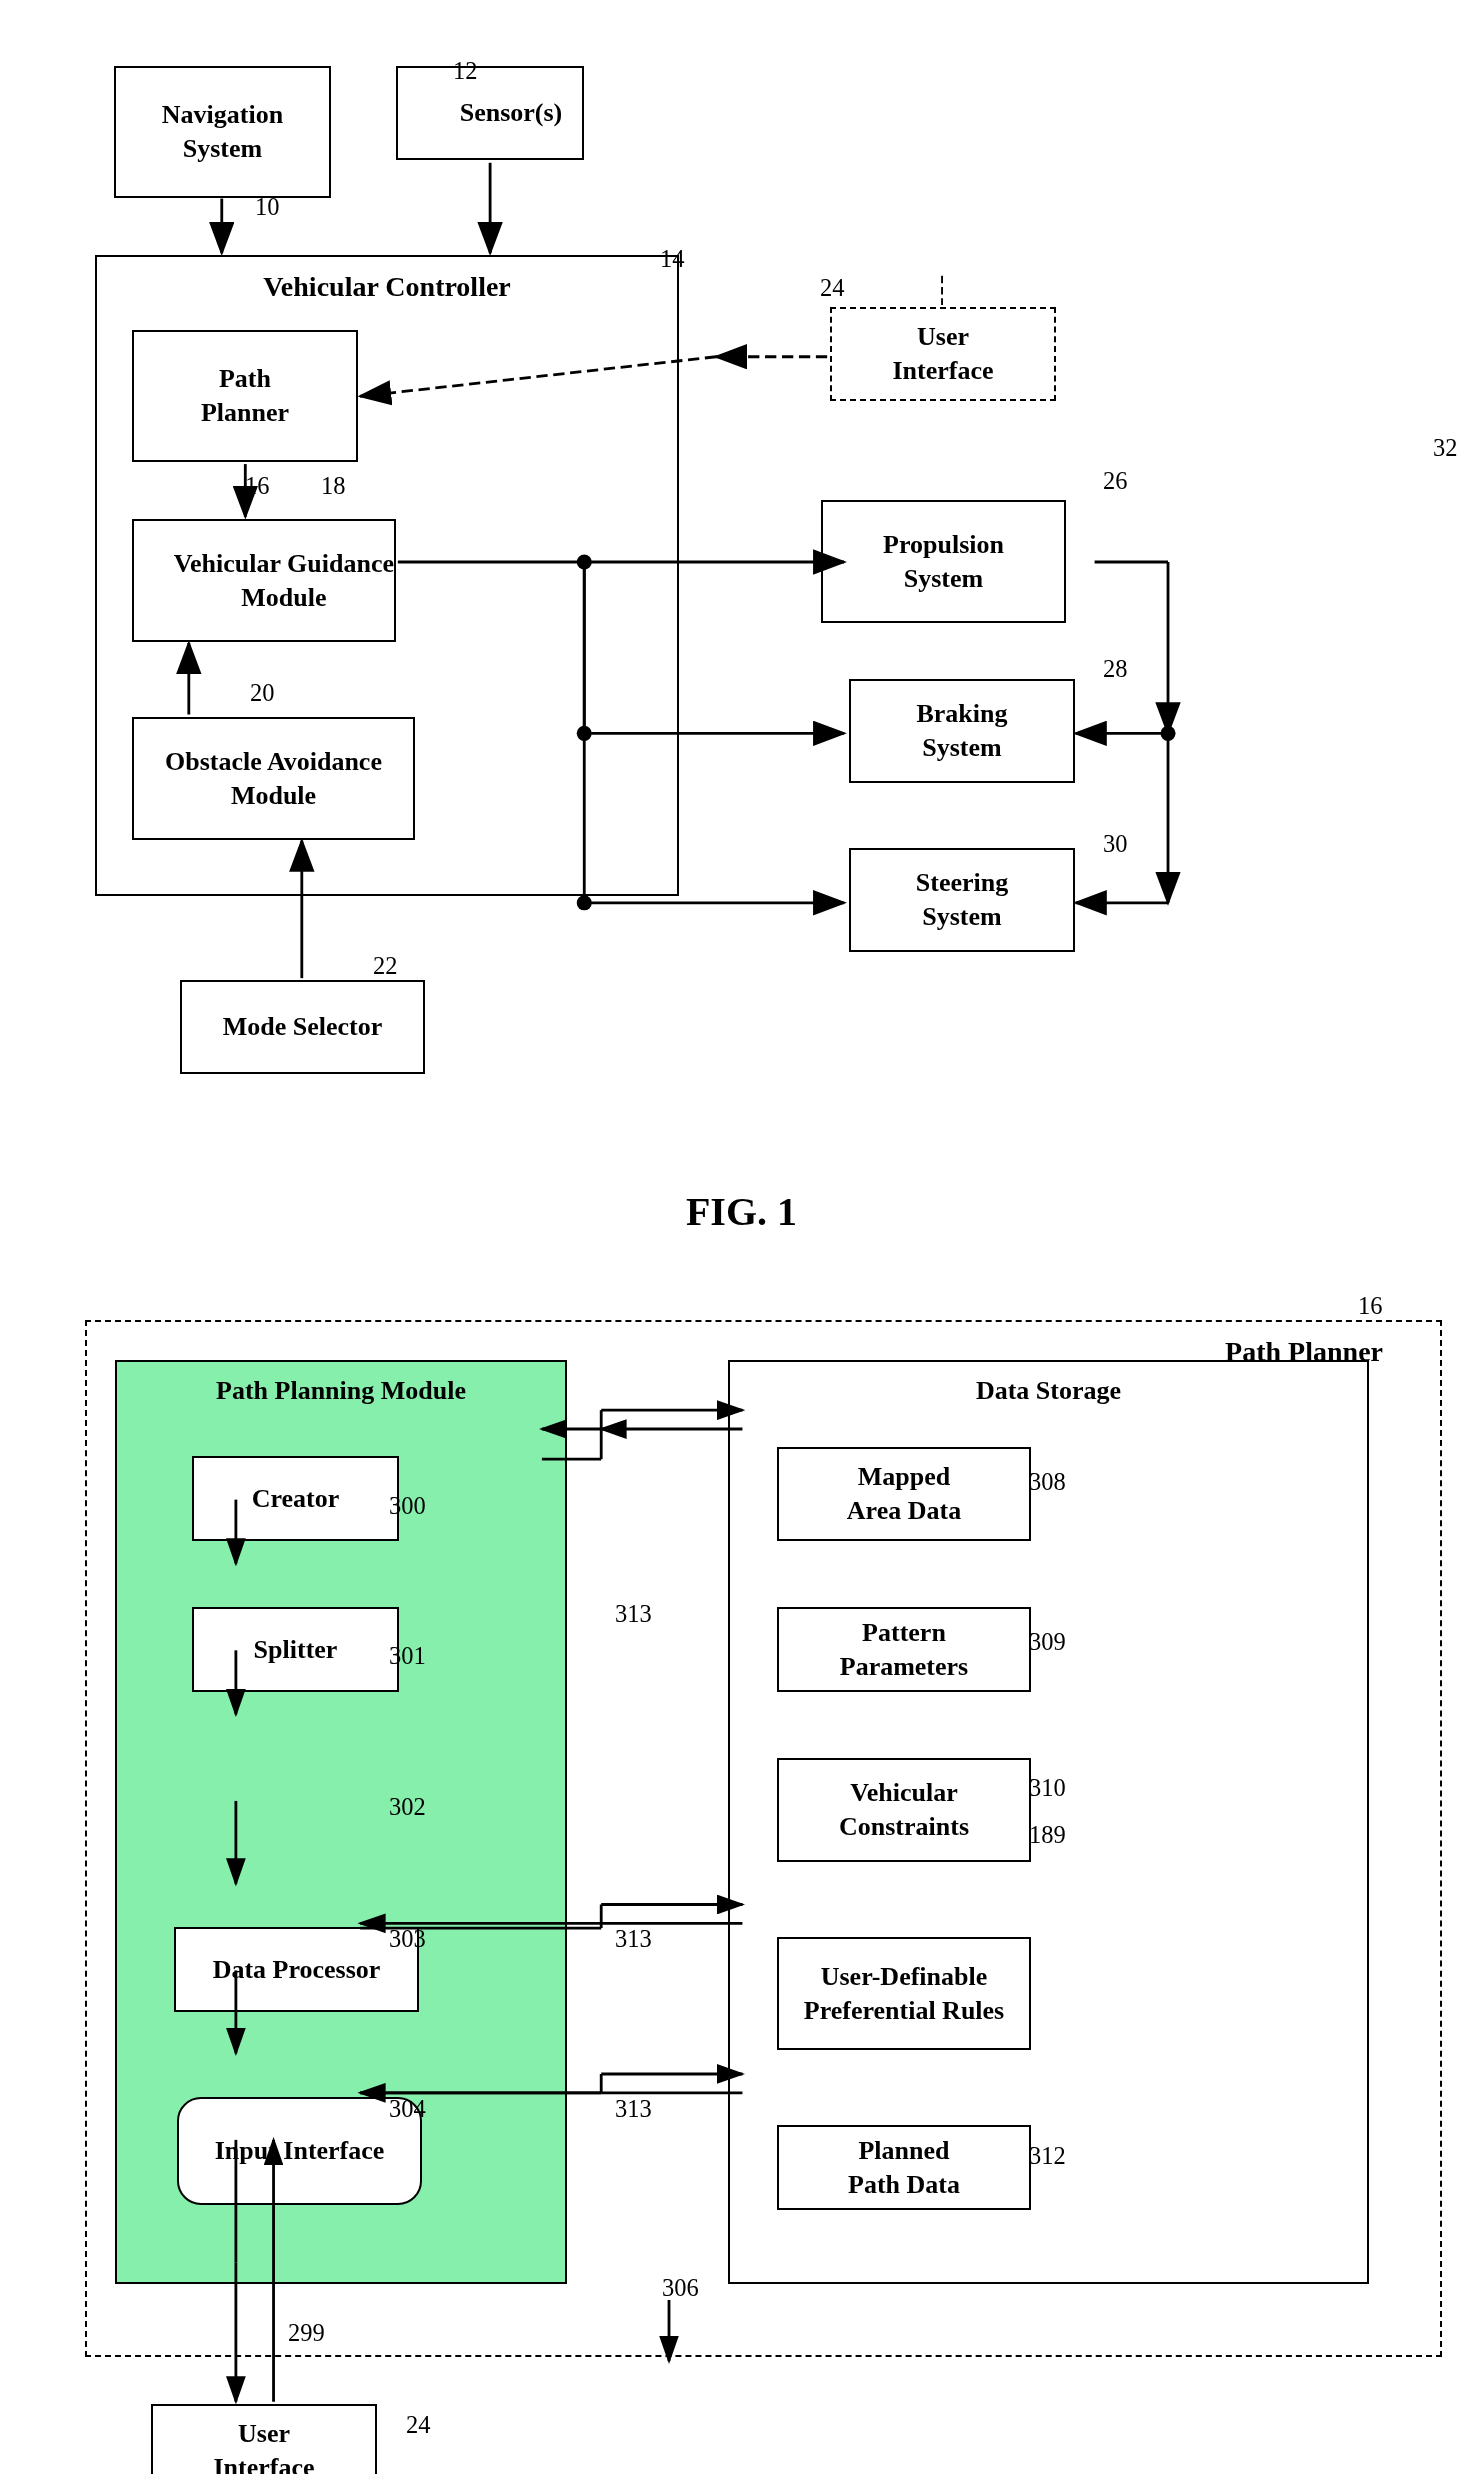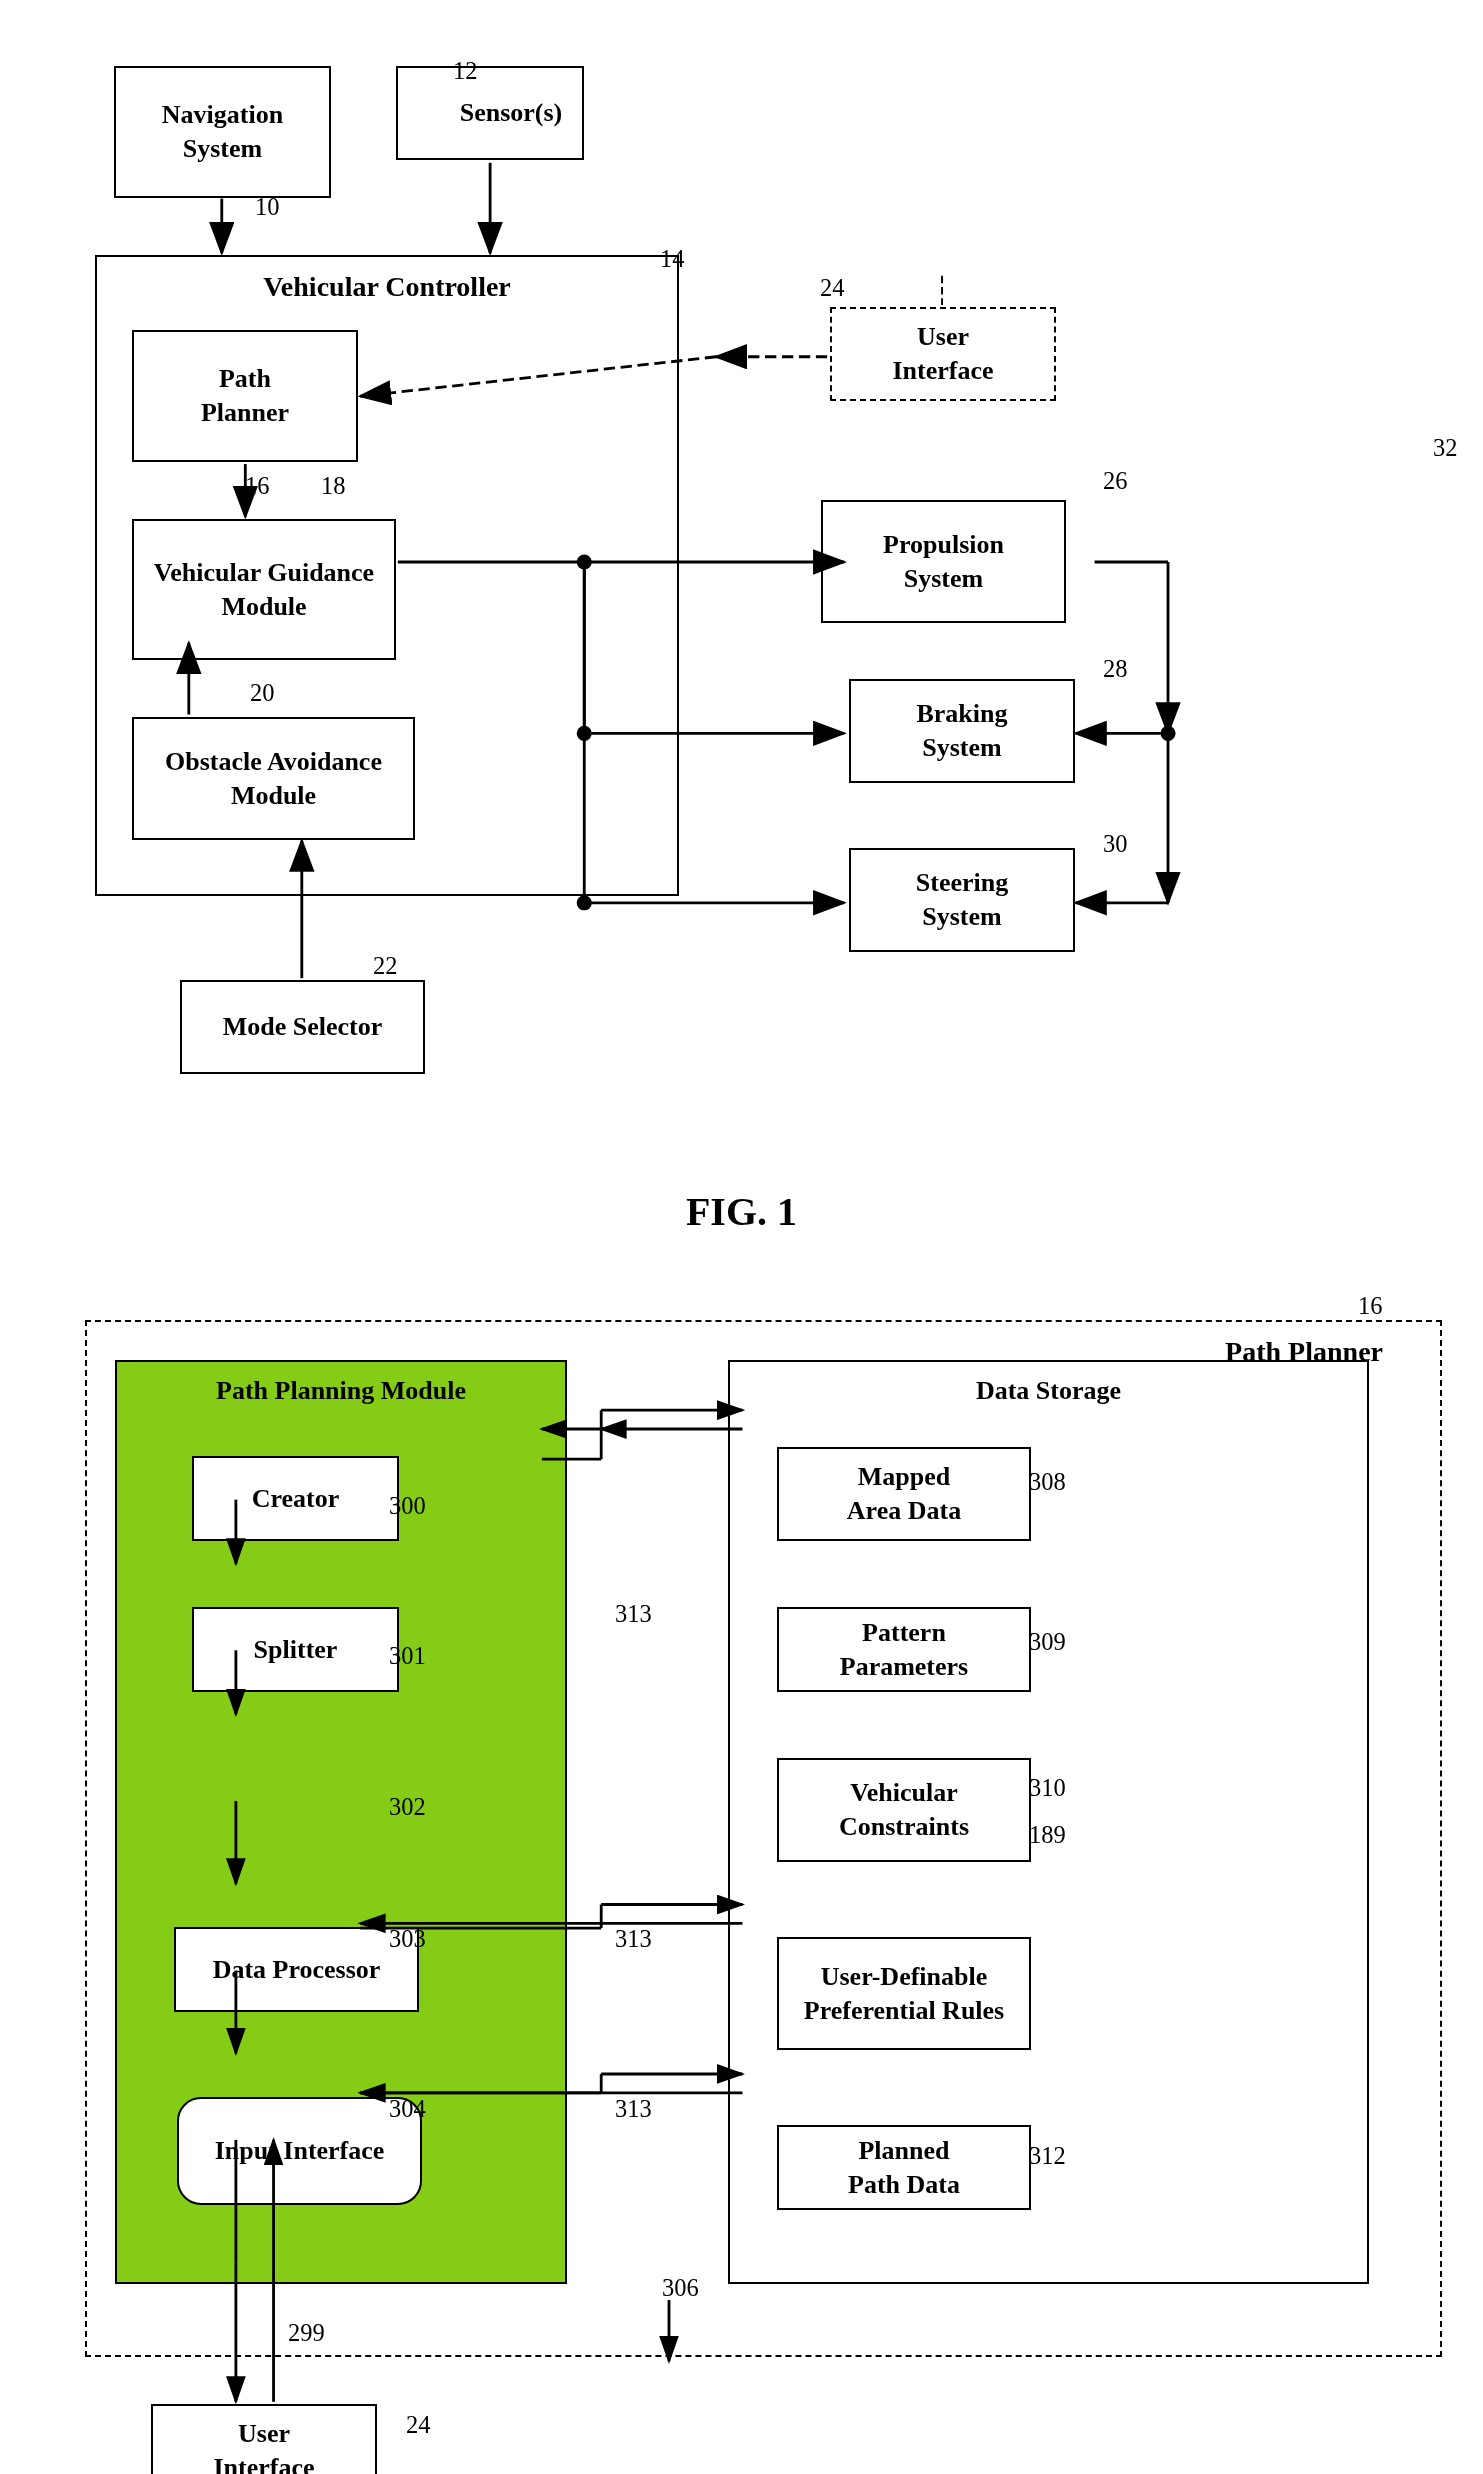--- a/index.html
+++ b/index.html
@@ -73,21 +73,21 @@
       white-space: nowrap;
     }
 
     .path-planner {
       left: 75px; top: 292px;
       width: 226px; height: 132px;
     }
 
     .vgm {
       left: 75px; top: 481px;
-      width: 264px; height: 141px;
+      width: 264px; height: 123px; justify-content: flex-end;
     }
 
     .oam {
       left: 75px; top: 679px;
       width: 283px; height: 123px;
     }
 
     .user-interface {
       left: 773px; top: 269px;
       width: 226px; height: 94px;
@@ -150,21 +150,21 @@
       right: 57px;
       font-size: 28px;
       font-weight: bold;
     }
 
     .ppm-outer {
       position: absolute;
       left: 28px; top: 38px;
       width: 452px; height: 924px;
       border: 2.8px solid #000;
-      background: #84cc16;
+      background: #86efac;
     }
 
     .ppm-label {
       position: absolute;
       top: 14px;
       left: 50%;
       transform: translateX(-50%);
       font-size: 26px;
       font-weight: bold;
       white-space: nowrap;

